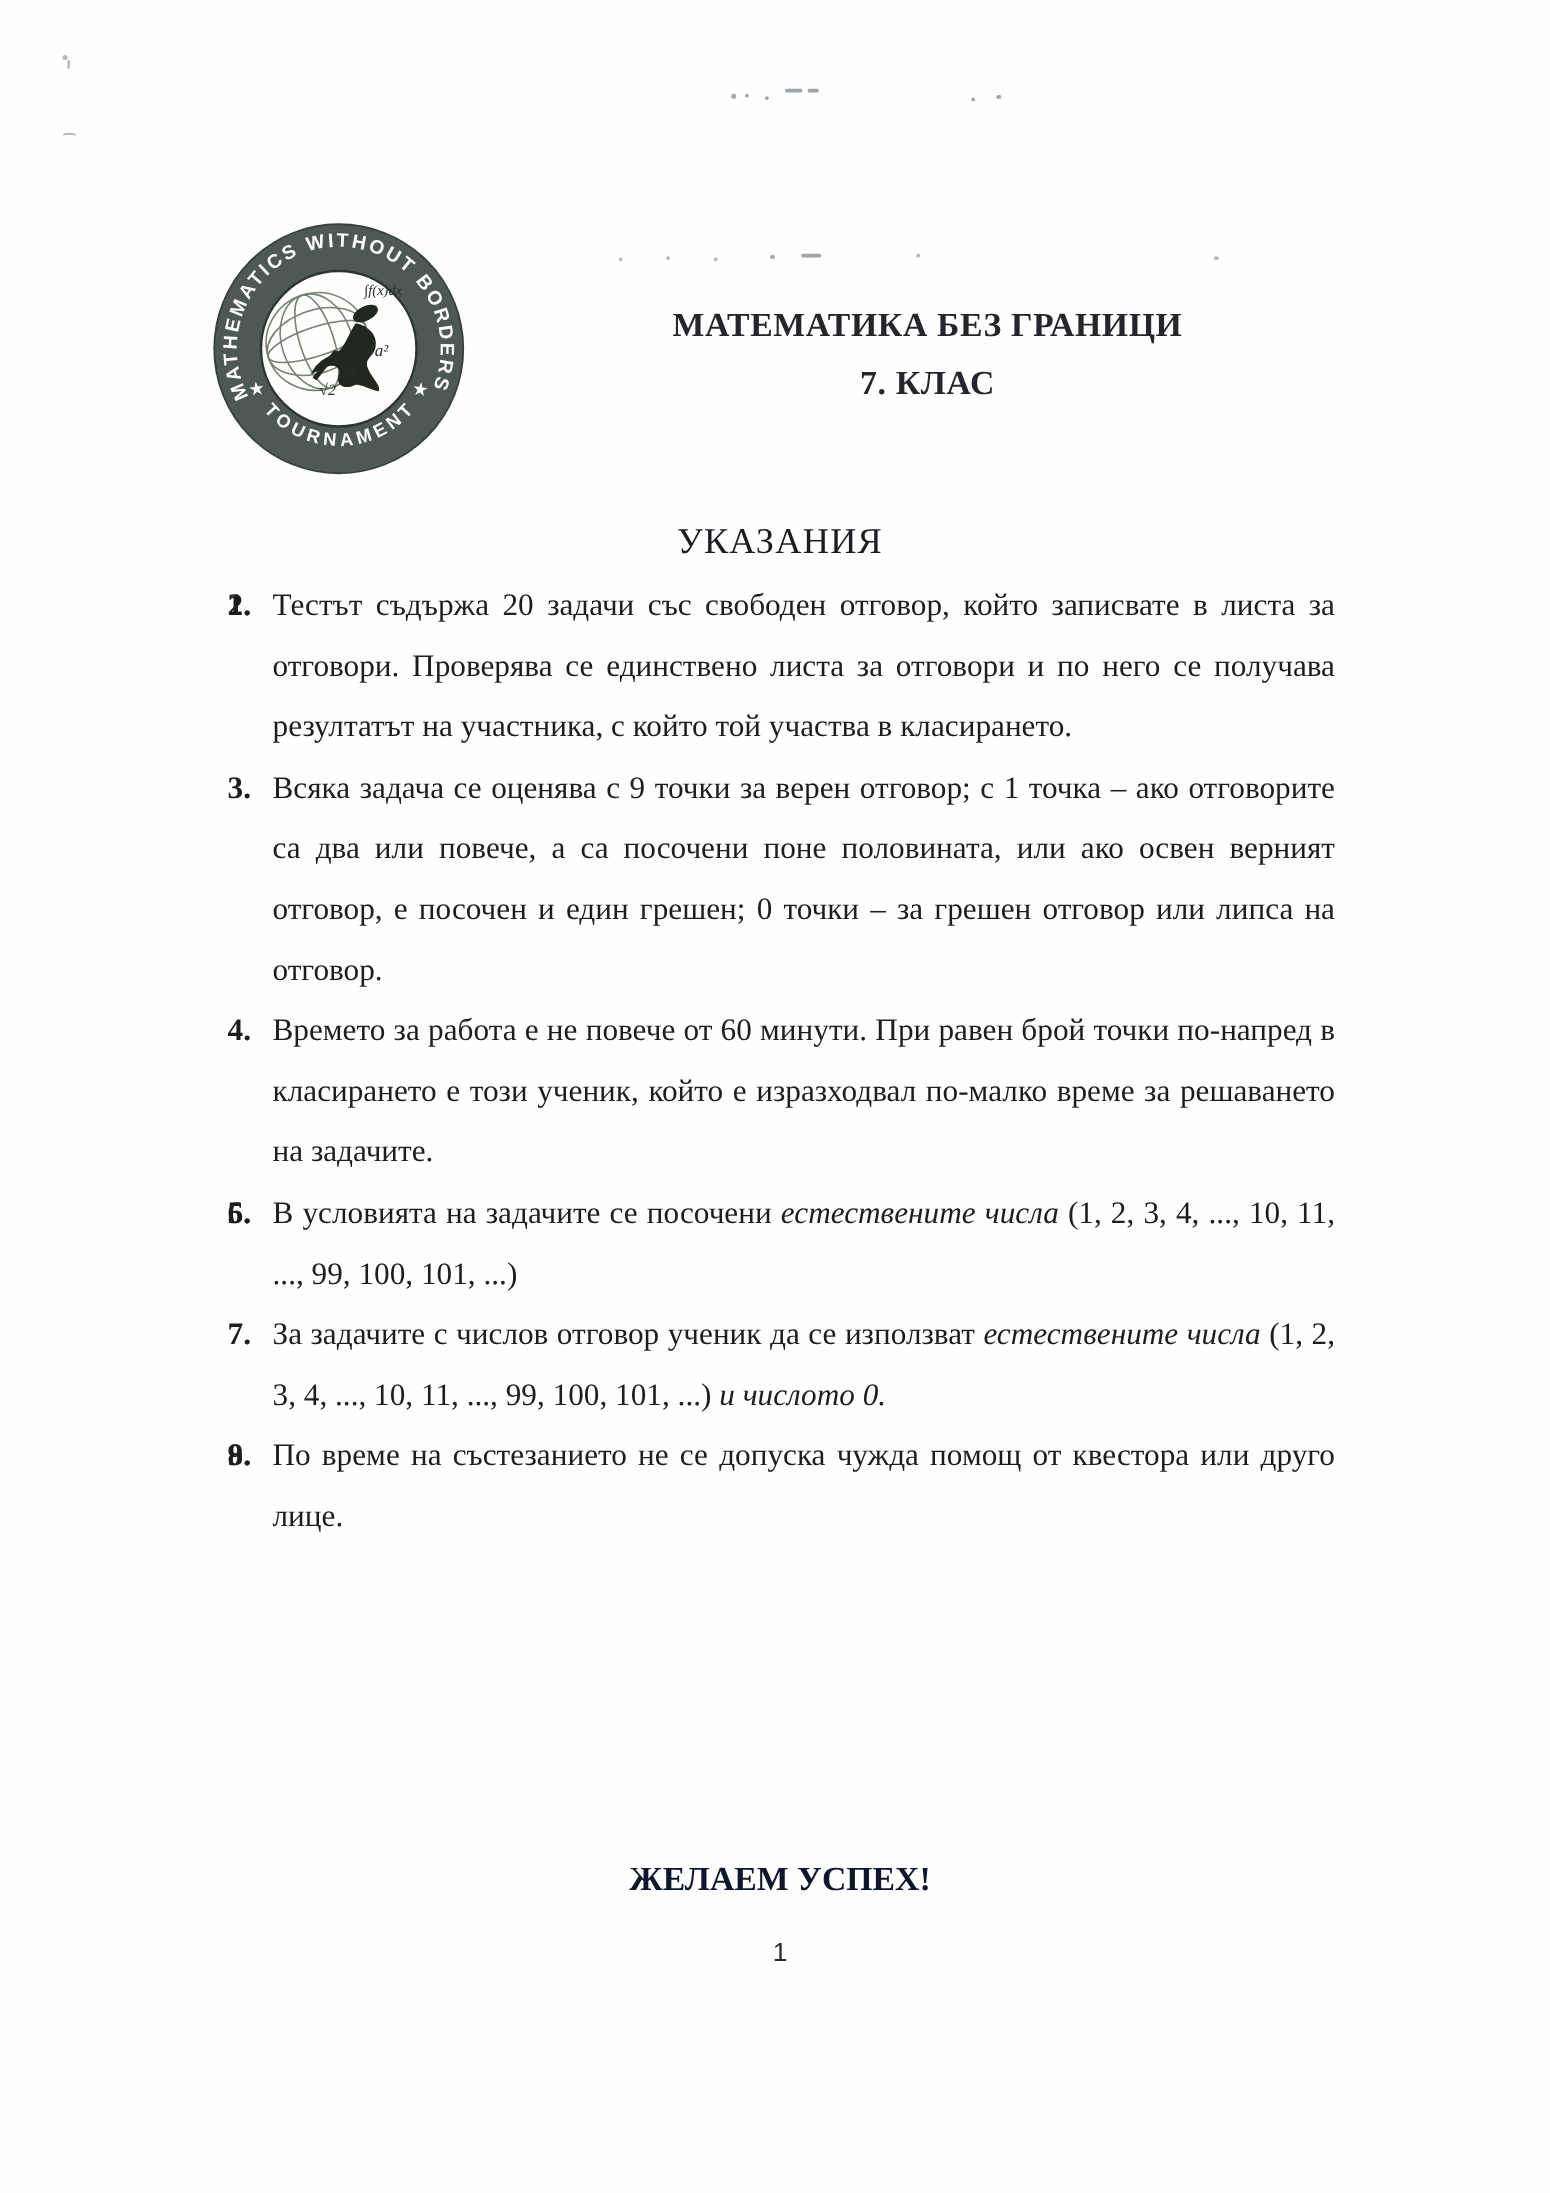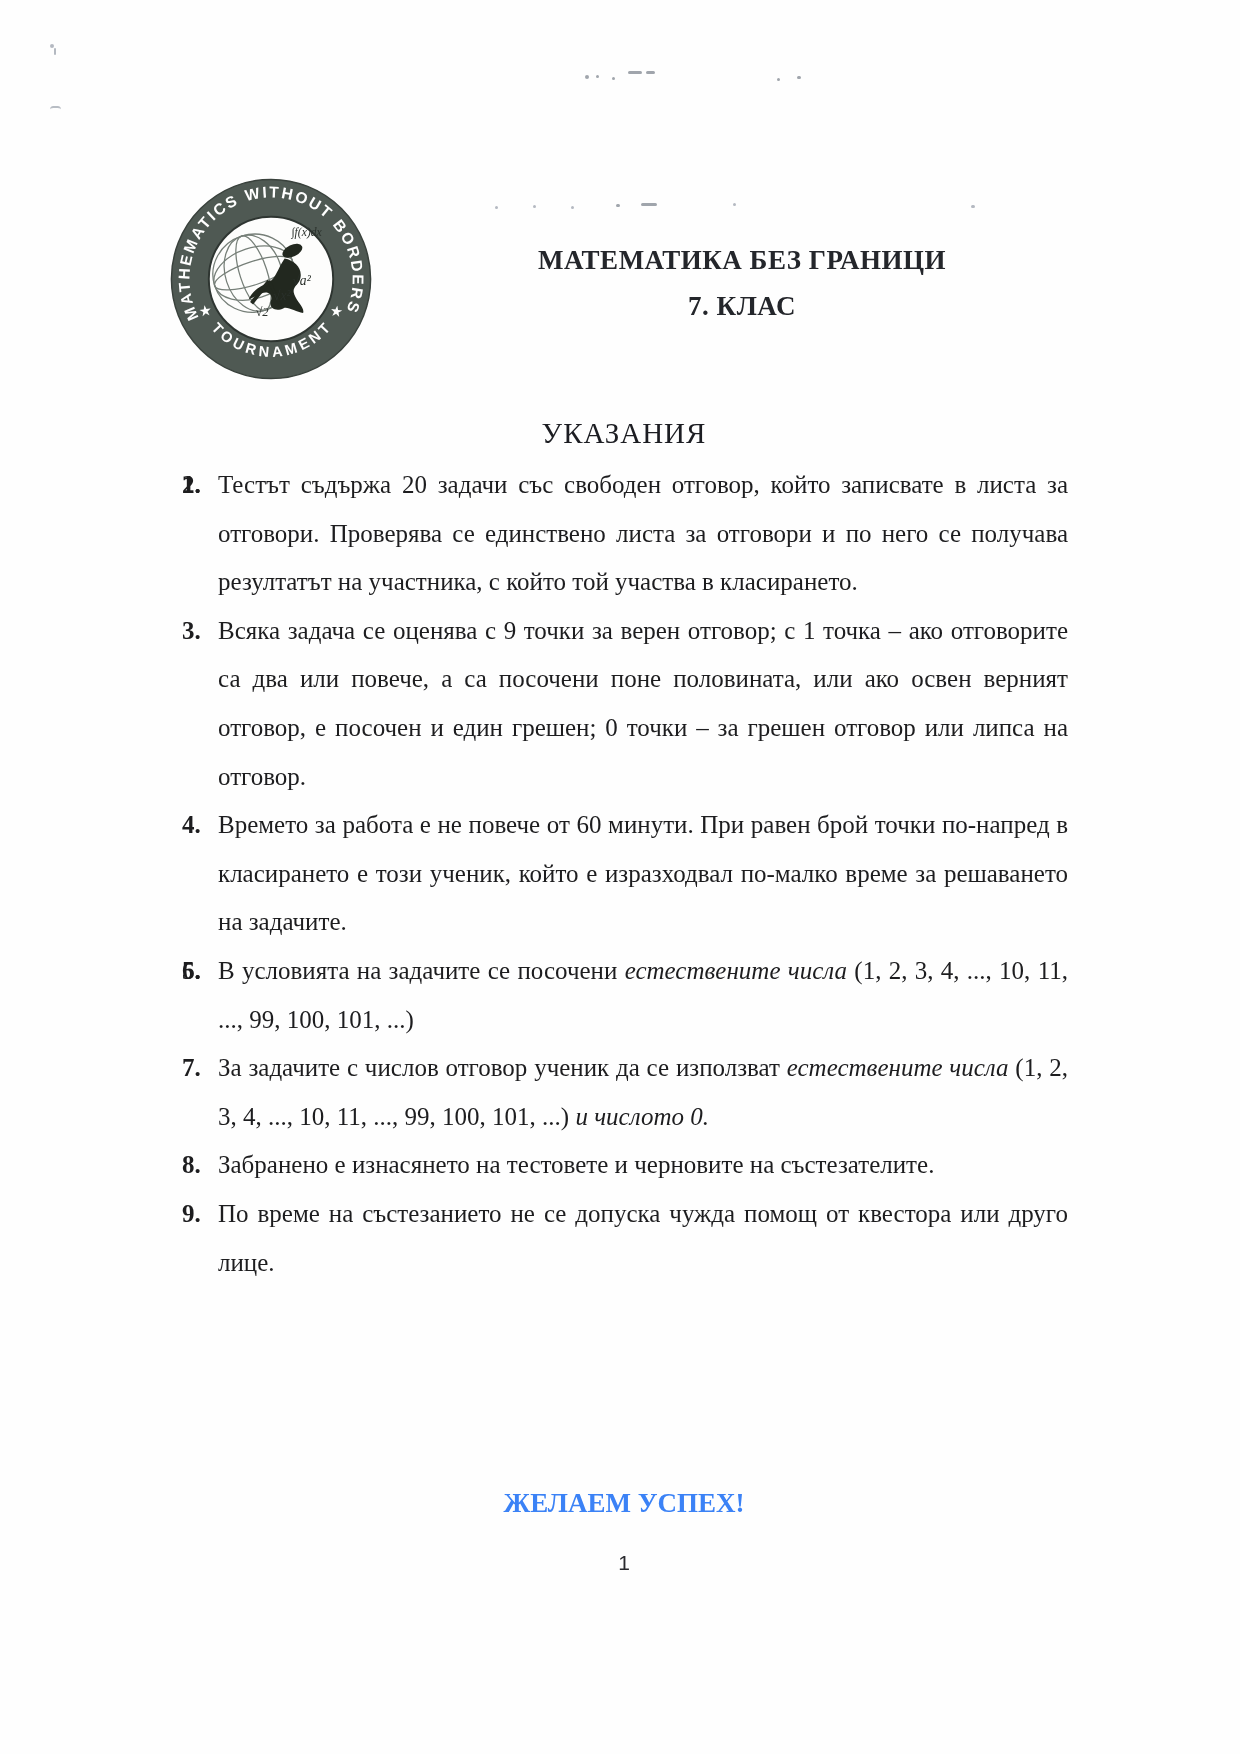--- a/index.html
+++ b/index.html
@@ -43,21 +43,21 @@
     font-size:25px;line-height:48.6px;text-align:justify;
   }
   .instructions-list li{position:relative;padding-left:38px;}
   .instructions-list .num{
     position:absolute;left:2px;top:0;font-weight:bold;
   }
 
   
   .wish{
     position:absolute;left:180px;top:1488px;width:888px;
-    text-align:center;font-weight:bold;font-size:27px;color:#3b82f6;
+    text-align:center;font-weight:bold;font-size:27px;color:#0f172a;
   }
   .page-number{
     position:absolute;left:180px;top:1551px;width:888px;
     text-align:center;font-size:21px;
     font-family:"Liberation Sans","DejaVu Sans",sans-serif;color:#2a2a2e;
   }
 </style>
 </head>
 <body>
 
@@ -128,20 +128,20 @@
 
   <div class="instructions-heading">УКАЗАНИЯ</div>
   <ol class="instructions-list">
       <li><span class="num">1.</span></li>
       <li><span class="num">2.</span><span><span>Тестът съдържа 20 задачи със свободен отговор, който записвате в листа за отговори. Проверява се единствено листа за отговори и по него се получава резултатът на участника, с който той участва в класирането.</span></span></li>
       <li><span class="num">3.</span><span><span>Всяка задача се оценява с 9 точки за верен отговор; с 1 точка – ако отговорите са два или повече, а са посочени поне половината, или ако освен верният отговор, е посочен и един грешен; 0 точки – за грешен отговор или липса на отговор.</span></span></li>
       <li><span class="num">4.</span><span><span>Времето за работа е не повече от 60 минути. При равен брой точки по-напред в класирането е този ученик, който е изразходвал по-малко време за решаването на задачите.</span></span></li>
       <li><span class="num">5.</span></li>
       <li><span class="num">6.</span><span><span>В условията на задачите се посочени </span><i>естествените числа</i><span> (1, 2, 3, 4, ..., 10, 11, ..., 99, 100, 101, ...)</span></span></li>
       <li><span class="num">7.</span><span><span>За задачите с числов отговор ученик да се използват </span><i>естествените числа</i><span> (1, 2, 3, 4, ..., 10, 11, ..., 99, 100, 101, ...) </span><i>и числото 0.</i></span></li>
-      <li><span class="num">8.</span><span><span>Забранено е изнасянето на тестовете и черновите на състезателите.</span></span></li>
+      <li><span class="num">8.</span></li>
       <li><span class="num">9.</span><span><span>По време на състезанието не се допуска чужда помощ от квестора или друго лице.</span></span></li>
     </ol>
 
   <div class="wish">ЖЕЛАЕМ УСПЕХ!</div>
   <div class="page-number">1</div>
 
 </div>
 
 </body></html>

